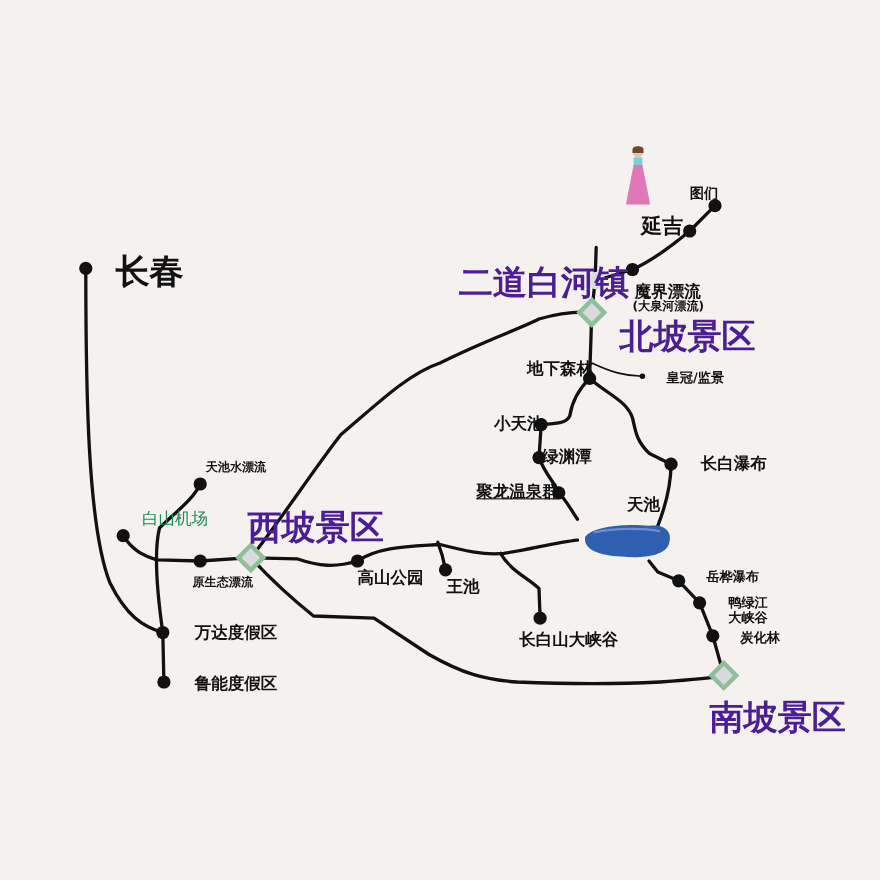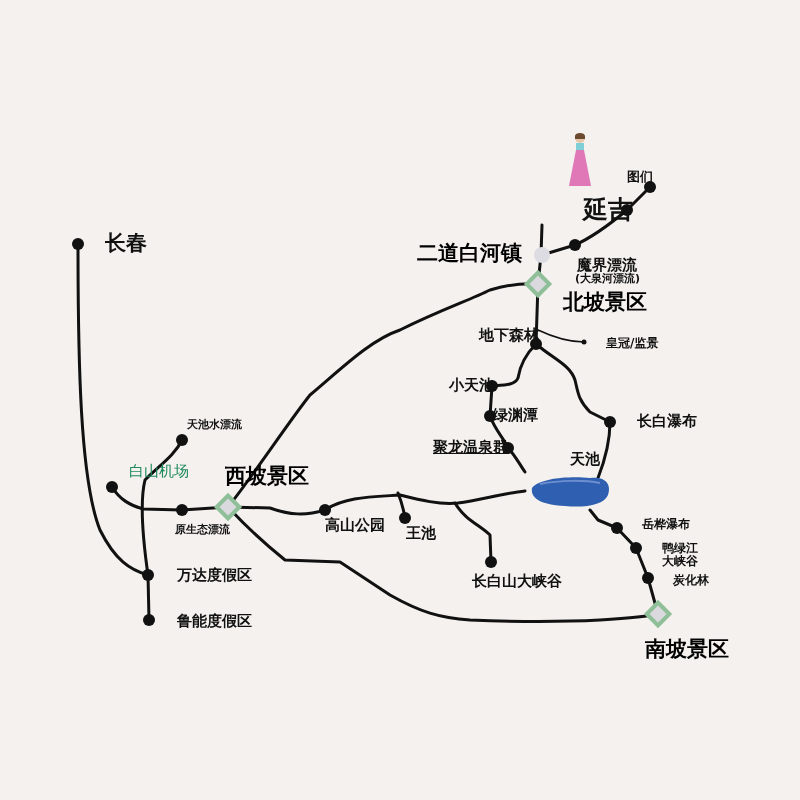--- a/index.html
+++ b/index.html
@@ -1,28 +1,28 @@
 <!DOCTYPE html>
 <html><head>
 <meta charset="utf-8">
 <style>
   html, body { margin: 0; padding: 0; }
   body { width: 800px; height: 800px; background: #f4f1ee; position: relative; overflow: hidden;
          font-family: "DejaVu Sans", "Liberation Sans", sans-serif; }
   #map { position: absolute; left: 0; top: 0; width: 800px; height: 800px; }
   .lbl { position: absolute; color: #111; font-weight: bold; white-space: nowrap; line-height: 1; padding-left: 17px; }
   .lbl.serif { font-family: "DejaVu Serif", "Liberation Serif", serif; }
-  .green { color: #000000; font-family: "DejaVu Serif", "Liberation Serif", serif; font-weight: bold; }
+  .green { color: #4c1d95; font-family: "DejaVu Serif", "Liberation Serif", serif; font-weight: bold; }
   .green-light { color: #1f8a5b; font-family: "DejaVu Serif", "Liberation Serif", serif; font-weight: normal; }
   .s9 { font-size: 12px; }
   .s10 { font-size: 11px; }
   .s12 { font-size: 13px; }
   .s14 { font-size: 15px; }
-  .s20 { font-size: 25px; }
-  .s22 { font-size: 21px; }
+  .s20 { font-size: 19px; }
+  .s22 { font-size: 31px; }
   .figure { position: absolute; left: 566px; top: 130px; width: 28px; height: 60px; }
 </style>
 </head>
 <body>
 
 <svg id="map" viewBox="0 0 800 800" xmlns="http://www.w3.org/2000/svg">
   <g fill="none" stroke="#111" stroke-width="3" stroke-linecap="round" stroke-linejoin="round">
 
     <path d="M78,244 C78,360 80,480 100,530 C115,560 130,570 148,575"></path>
 

